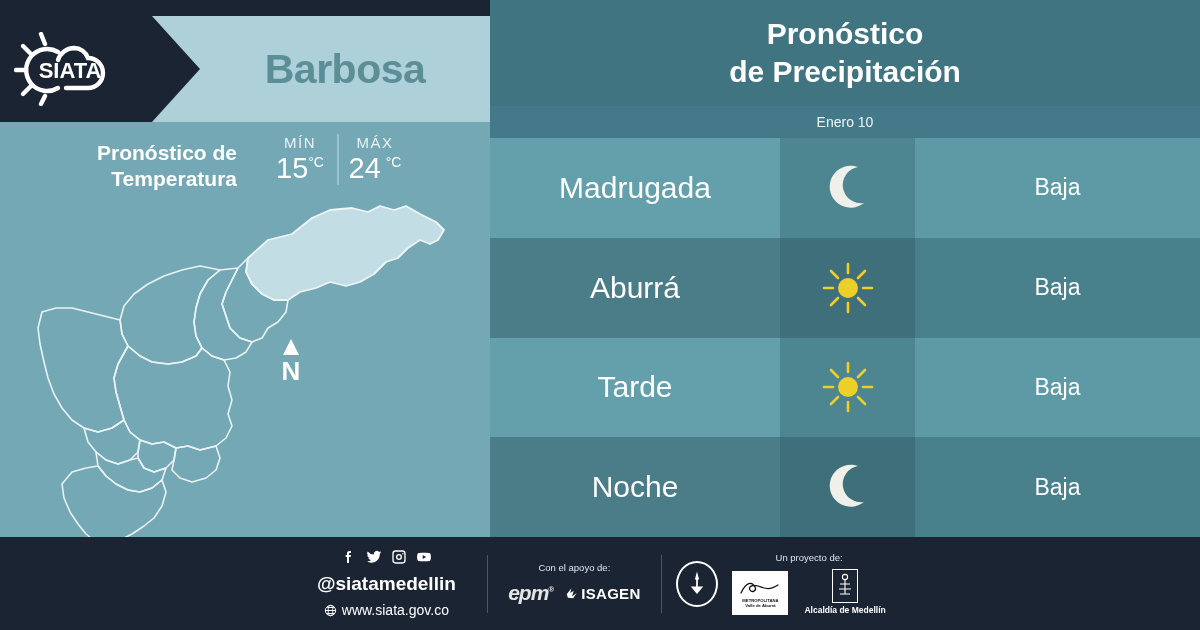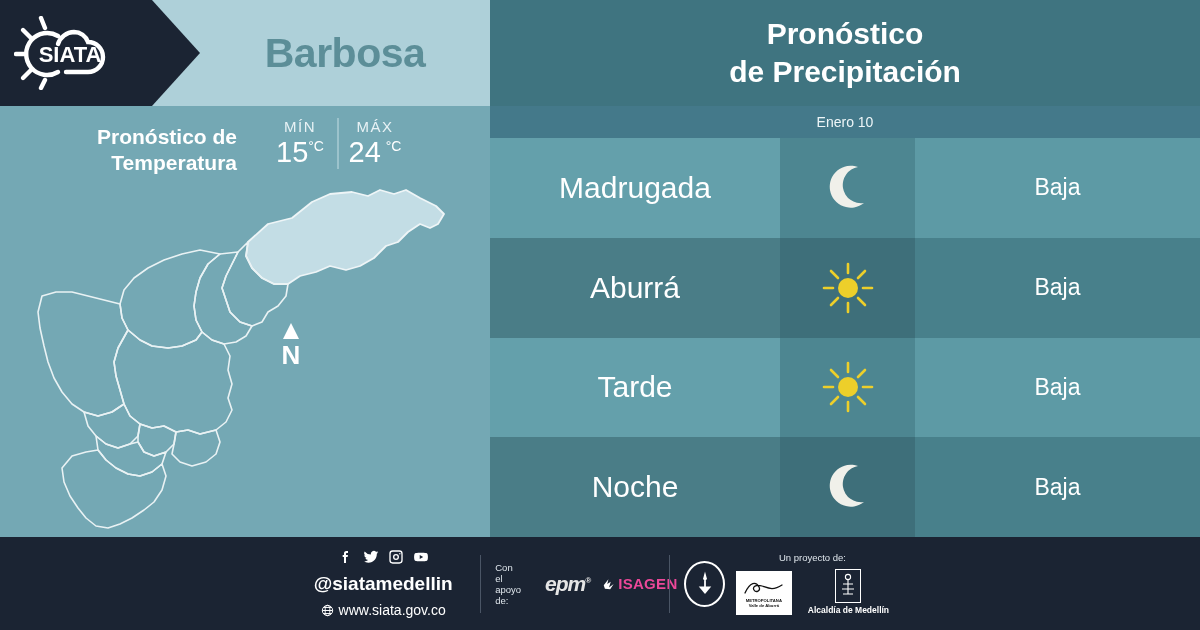--- a/index.html
+++ b/index.html
@@ -7,21 +7,21 @@
   body {
     font-family:"Liberation Sans", sans-serif;
     background:#1b2433;
     overflow:hidden;
     position:relative;
   }
   #root { position:absolute; inset:0; width:1200px; height:630px; }
 
   
   .left-panel{
-    position:absolute; left:0; top:0; width:490px; height:537px;
+    position:absolute; left:0; top:16px; width:490px; height:537px;
   }
   .left-head{
     position:absolute; left:0; top:0; width:490px; height:106px;
     background:#aed0d9;
   }
   .logo-tag{
     position:absolute; left:0; top:0; width:200px; height:106px;
     background:#1b2433;
     clip-path:polygon(0 0, 152px 0, 200px 53px, 152px 106px, 0 106px);
     display:flex; align-items:center; justify-content:flex-start;
@@ -94,26 +94,26 @@
     display:flex; align-items:center;
   }
   .social-col{ width:190px; display:flex; flex-direction:column; align-items:center; gap:9px; }
   .social-icons{ display:flex; gap:9px; align-items:center; }
   .social-icons svg{ width:16px; height:16px; fill:#fff; }
   .handle{ color:#fff; font-size:19px; font-weight:bold; line-height:1.05; }
   .site-row{ display:flex; align-items:center; gap:5px; }
   .site-row svg{ width:13px; height:13px; }
   .site{ color:#fff; font-size:14px; }
   .v-div{ width:1px; height:58px; background:#4a5565; margin:0 14px; }
-  .sup-col{ width:160px; display:flex; flex-direction:row; align-items:center; gap:24px;justify-content:space-between; }
+  .sup-col{ width:160px; display:flex; flex-direction:column; align-items:center; gap:8px;justify-content:space-between; }
   .sup-cap{ color:#dfe6ec; font-size:9.5px; }
   .sup-logos{ display:flex; align-items:center; gap:12px; }
   .epm{ color:#e5e5e5; font-size:21px; font-weight:bold; font-style:italic; letter-spacing:-1px; }
   .epm sup{ font-size:8px; vertical-align:super; }
-  .isagen{ display:flex; align-items:center; gap:2px; color:#ec4899; font-size:15px; font-weight:bold; letter-spacing:.3px; }
+  .isagen{ display:flex; align-items:center; gap:2px; color:#ffffff; font-size:15px; font-weight:bold; letter-spacing:.3px; }
   .seal{ width:46px; height:46px; border:2px solid #fff; border-radius:50%;
          display:flex; align-items:center; justify-content:center; }
   .proj-col{ width:200px; display:flex; flex-direction:column; align-items:center; gap:6px; }
   .proj-logos{ display:flex; align-items:flex-end; gap:16px; }
   .area-logo{ width:56px; height:44px; background:#fff; display:flex;
               flex-direction:column; align-items:center; justify-content:center; }
   .area-sub{ font-size:4.2px; color:#111; font-weight:bold; text-align:center; line-height:1.25; }
   .alc-logo{ display:flex; flex-direction:column; align-items:center; gap:2px; }
   .alc-box{ width:26px; height:34px; border:1.5px solid #fff; display:flex;
             align-items:center; justify-content:center; }

